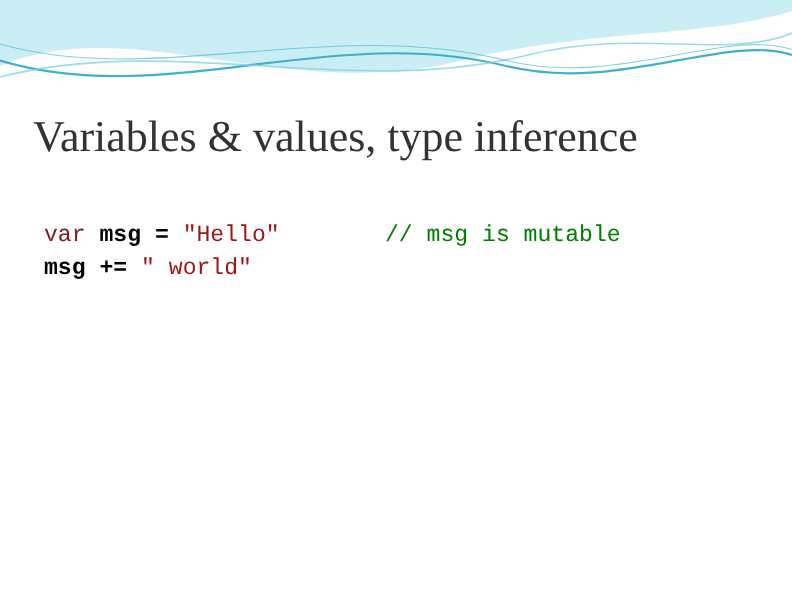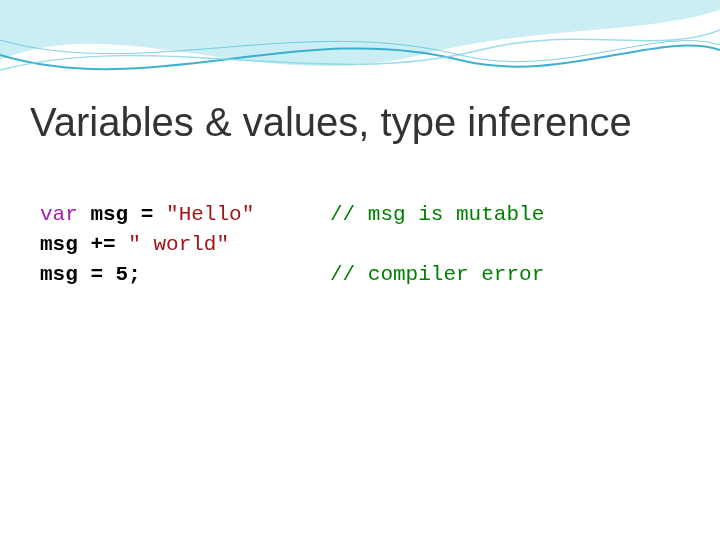--- a/index.html
+++ b/index.html
@@ -1,25 +1,25 @@
 <!DOCTYPE html>
 <html><head>
 <meta charset="utf-8">
 <style>
   html,body{margin:0;padding:0;width:720px;height:540px;background:#fff;font-family:"Segoe UI","Calibri",sans-serif;overflow:hidden;}
   .slide{position:relative;width:720px;height:540px;}
   .wave{position:absolute;top:0;left:0;width:720px;height:100px;pointer-events:none;}
-  .title{position:absolute;top:100px;left:30px;right:30px;font-size:40px;color:#333;font-family:Liberation Sans, sans-serif;font-weight:400;letter-spacing:0px;}
+  .title{position:absolute;top:100px;left:30px;right:30px;font-size:40px;color:#333;font-family:Liberation Serif, serif;font-weight:400;letter-spacing:0px;}
   .body{position:absolute;top:200px;left:40px;right:40px;}
   .code-row{display:flex;font-family:Consolas,"Courier New",monospace;font-size:21px;line-height:30px;}
   .code-left{width:290px;white-space:pre;}
   .code-right{white-space:pre;}
-  .kw{color:#a21caf;font-family:Liberation Mono, monospace;}
+  .kw{color:#7f1d1d;font-family:Liberation Mono, monospace;}
   .str{color:#a31515;}
-  .cm{color:#008000;}
+  .cm{color:#008000;margin-left:20px;}
   .plain{color:#000;font-weight:bold;}
 </style>
 </head>
 <body>
 <div class="slide">
 
   <svg class="wave" viewBox="0 0 720 100" preserveAspectRatio="none">
     <path d="M0,60 C120,10 260,95 420,55 C540,25 640,35 720,10 L720,0 L0,0 Z" fill="#9fe0ea" opacity="0.55"></path>
     <path d="M0,55 C150,100 300,20 460,60 C560,85 660,30 720,50" fill="none" stroke="#2aa9c9" stroke-width="2" opacity="0.9"></path>
     <path d="M0,70 C160,30 320,90 480,50 C580,25 660,55 720,30" fill="none" stroke="#7fd4e3" stroke-width="1.5" opacity="0.8"></path>
@@ -33,20 +33,16 @@
     <div class="code-row">
       <span class="code-left"><span class="kw">var</span><span class="plain"> msg = </span><span class="str">"Hello"</span></span>
       <span class="code-right cm">// msg is mutable</span>
     </div>
 
     <div class="code-row">
       <span class="code-left"><span class="plain">msg += </span><span class="str">" world"</span></span>
       <span class="code-right cm"></span>
     </div>
 
-    <div class="code-row">
-      <span class="code-left plain">msg = 5;</span>
-      <span class="code-right cm">// compiler error</span>
-    </div>
 
   </div>
 
 </div>
 
 </body></html>

